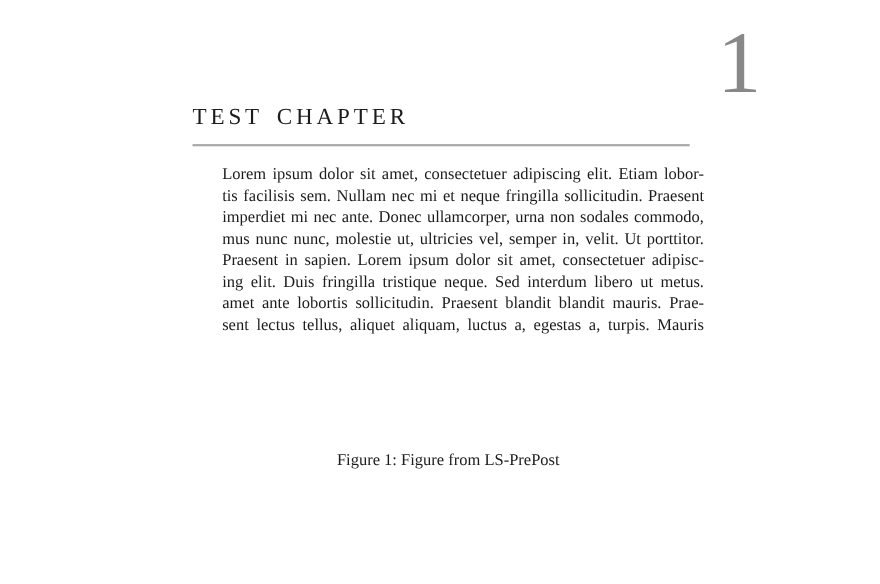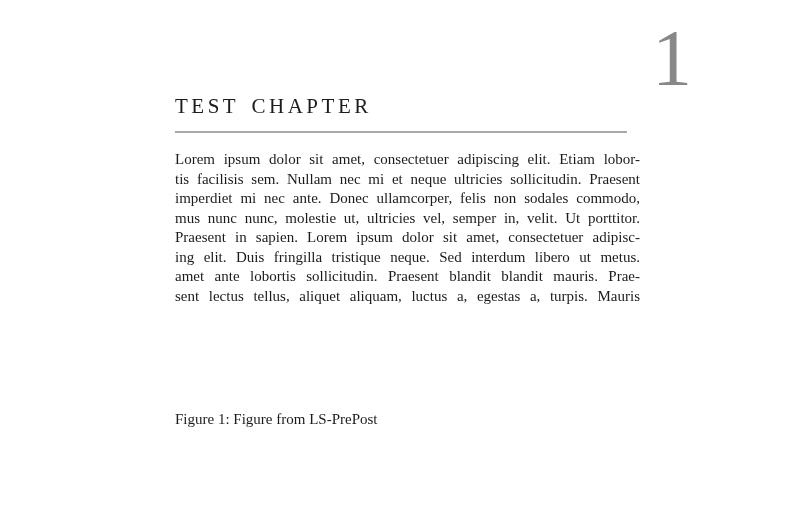--- a/index.html
+++ b/index.html
@@ -48,49 +48,50 @@
     top: 150px;
     width: 465px;
     font-size: 15px;
     color: var(--body-text, #1b1b1b);
   }
   .line {
     height: 19.5px;
     line-height: 19.5px;
     text-align: justify;
     text-align-last: justify;
+    margin-left: 27px;
   }
   .line-last {
     text-align-last: left;
   }
   .figure-caption {
     position: absolute;
     left: 175px;
     top: 410px;
     width: 465px;
     font-size: 15px;
     line-height: 19.5px;
-    text-align: left;
+    text-align: center;
     color: var(--body-text, #1b1b1b);
   }
 </style>
 </head>
 <body>
 
 <div class="page">
   <div class="chapter-number">1</div>
 
   <div class="chapter-title">TEST CHAPTER</div>
 
   <div class="title-rule"></div>
 
   <div class="body-paragraph">
       <div class="line">Lorem ipsum dolor sit amet, consectetuer adipiscing elit. Etiam lobor-</div>
-      <div class="line">tis facilisis sem. Nullam nec mi et neque ultricies sollicitudin. Praesent</div>
-      <div class="line">imperdiet mi nec ante. Donec ullamcorper, felis non sodales commodo,</div>
+      <div class="line">tis facilisis sem. Nullam nec mi et neque fringilla sollicitudin. Praesent</div>
+      <div class="line">imperdiet mi nec ante. Donec ullamcorper, urna non sodales commodo,</div>
       <div class="line">mus nunc nunc, molestie ut, ultricies vel, semper in, velit. Ut porttitor.</div>
       <div class="line">Praesent in sapien. Lorem ipsum dolor sit amet, consectetuer adipisc-</div>
       <div class="line">ing elit. Duis fringilla tristique neque. Sed interdum libero ut metus.</div>
       <div class="line">amet ante lobortis sollicitudin. Praesent blandit blandit mauris. Prae-</div>
       <div class="line">sent lectus tellus, aliquet aliquam, luctus a, egestas a, turpis. Mauris</div>
     </div>
 
   <div class="figure-caption">Figure 1: Figure from LS-PrePost</div>
 </div>
 

